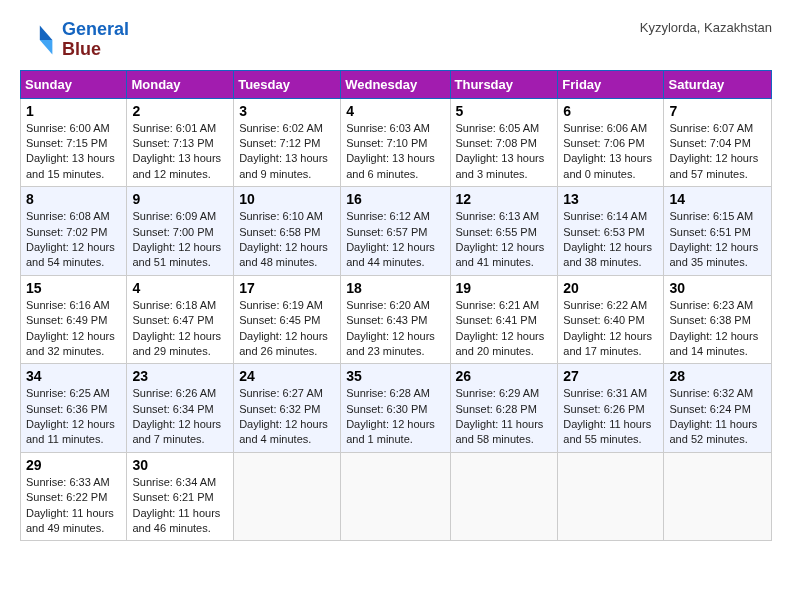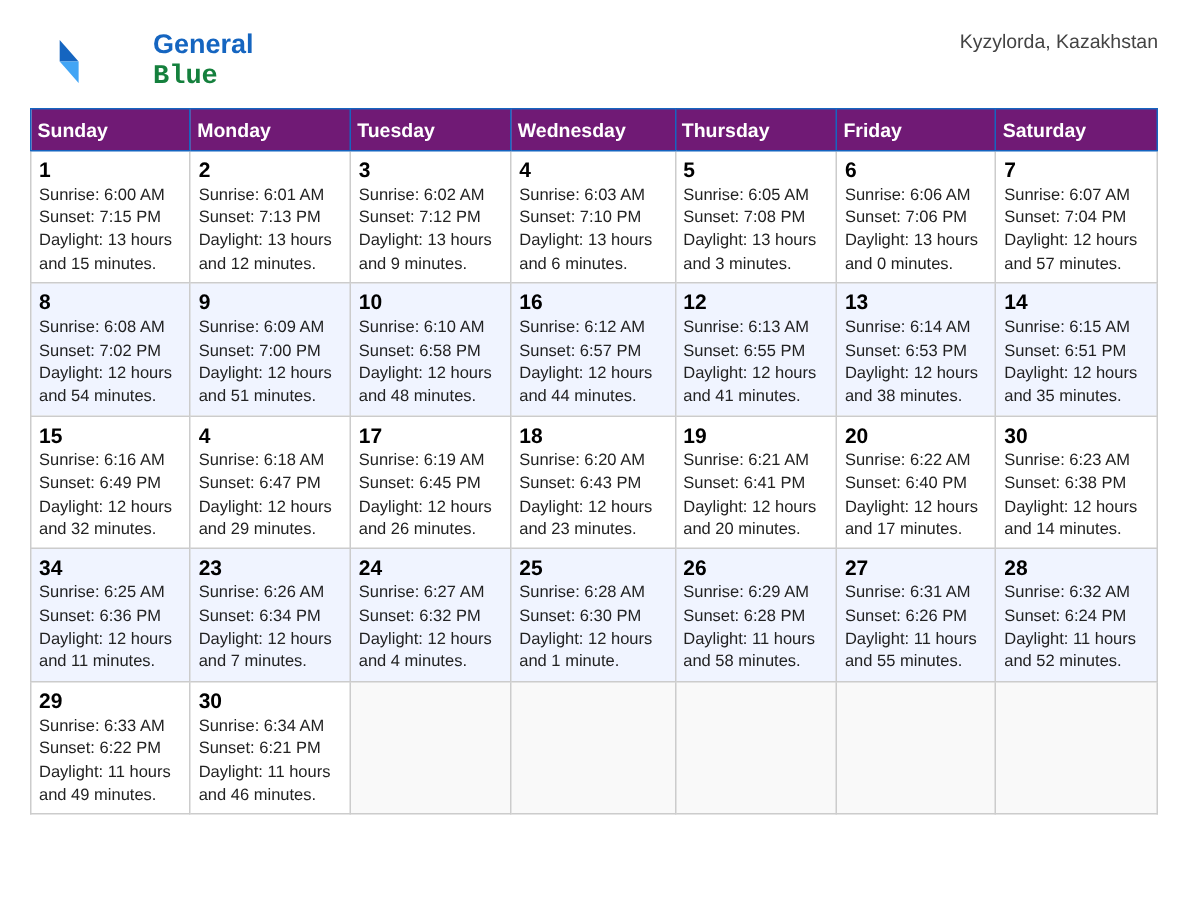--- a/index.html
+++ b/index.html
@@ -21,21 +21,20 @@
       align-items: center;
       gap: 6px;
     }
     .logo-text {
       font-size: 18px;
       font-weight: bold;
       line-height: 1.1;
     }
     .logo-text span {
       color: #1565c0;
-      margin-left: 40px;
     }
     .logo-icon {
       width: 36px;
       height: 36px;
     }
     .title-block {
       text-align: right;
     }
     .month-title {
       font-size: 36px;
@@ -45,21 +44,21 @@
     .location-title {
       font-size: 13px;
       color: #444;
     }
     table {
       width: 100%;
       border-collapse: collapse;
       font-size: 11px;
     }
     thead th {
-      background-color: #701a75;
+      background-color: #a21caf;
       color: #fff;
       padding: 6px 4px;
       text-align: left;
       font-size: 13px;
       font-weight: bold;
       border: 1px solid #1565c0;
     }
     tbody td {
       border: 1px solid #ccc;
       padding: 4px 5px;
@@ -92,21 +91,21 @@
 <body>
 
 <div class="header">
   <div class="logo">
     <svg class="logo-icon" viewBox="0 0 40 40">
       <polygon points="22,4 36,20 22,20" fill="#1565c0"></polygon>
       <polygon points="22,20 36,20 36,36" fill="#42a5f5"></polygon>
     </svg>
     <div class="logo-text">
       <div><span>General</span></div>
-      <div><span style="color:#15803d;font-family:Liberation Mono, monospace;">Blue</span></div>
+      <div><span style="color:#7f1d1d;">Blue</span></div>
     </div>
   </div>
   <div class="title-block">
     <div class="location-title">Kyzylorda, Kazakhstan</div>
   </div>
 </div>
 
 <table>
   <thead>
     <tr>
@@ -313,21 +312,21 @@
       </td>
         <td>
         <span class="day-num">24</span>
         <div class="day-info">
           Sunrise: 6:27 AM<br>
           Sunset: 6:32 PM<br>
           Daylight: 12 hours and 4 minutes.
         </div>
       </td>
         <td>
-        <span class="day-num">25</span>
+        <span class="day-num">35</span>
         <div class="day-info">
           Sunrise: 6:28 AM<br>
           Sunset: 6:30 PM<br>
           Daylight: 12 hours and 1 minute.
         </div>
       </td>
         <td>
         <span class="day-num">26</span>
         <div class="day-info">
           Sunrise: 6:29 AM<br>

